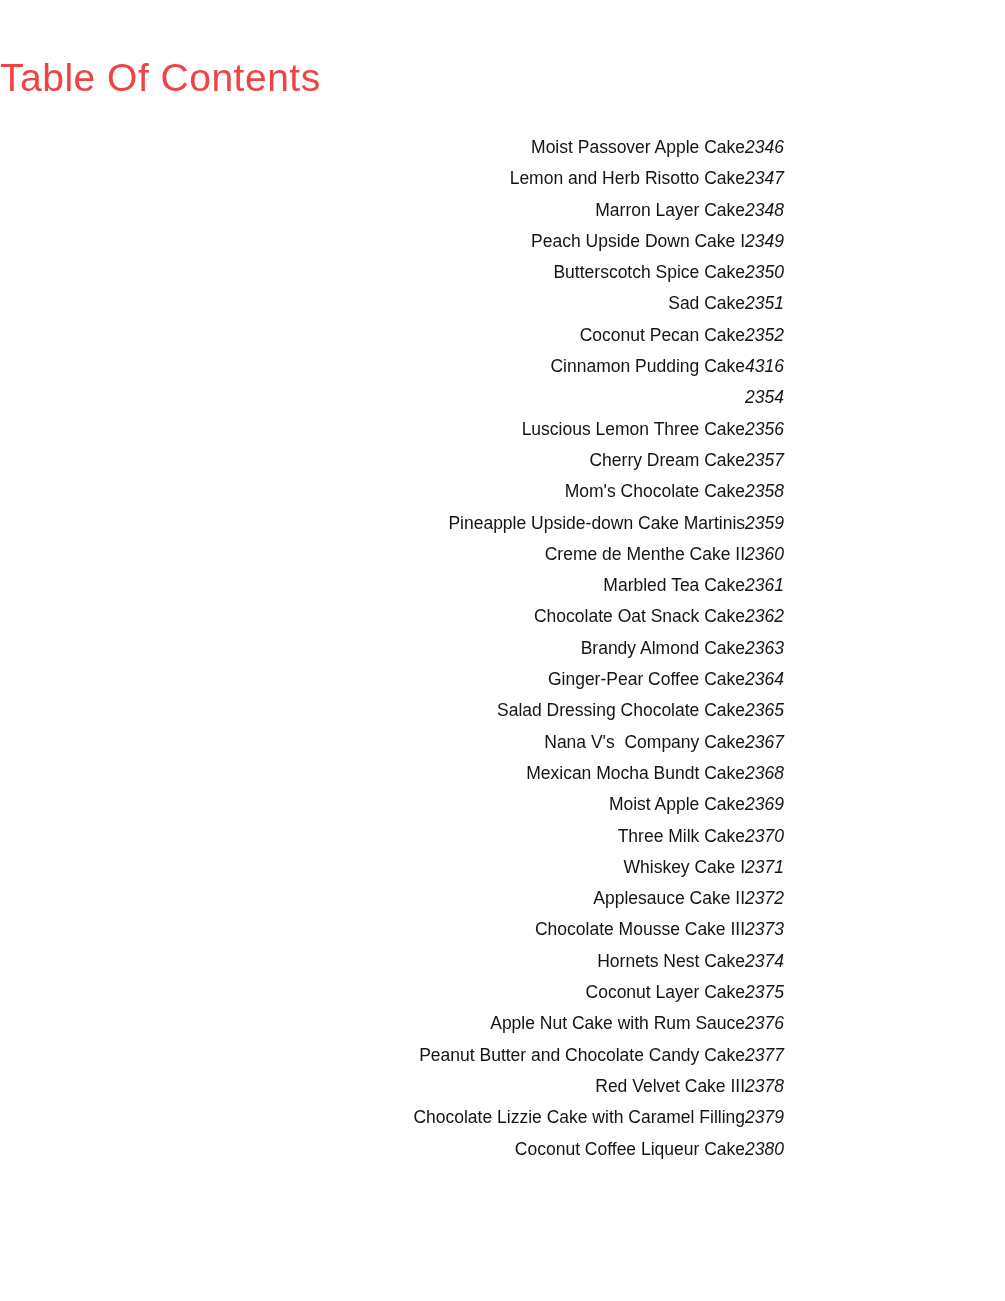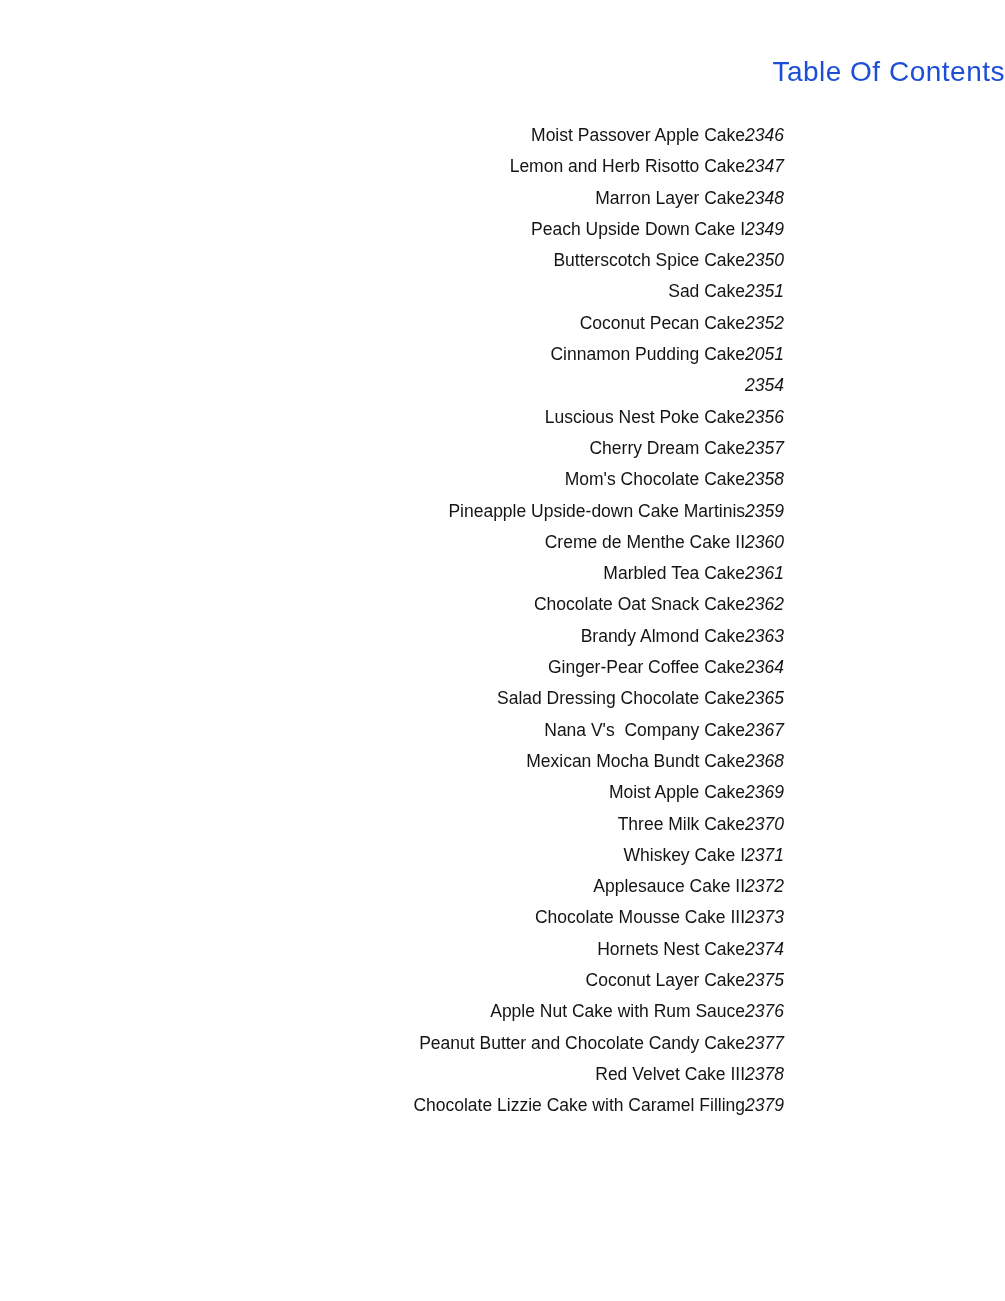--- a/index.html
+++ b/index.html
@@ -16,25 +16,25 @@
   }
   .page {
     width: 1005px;
     height: 1301px;
     background: #ffffff;
     box-sizing: border-box;
   }
   .title {
     margin: 0;
     padding-top: 56px;
-    text-align: right;
-    font-size: 28px;
+    text-align: left;
+    font-size: 39px;
     font-weight: 400;
     letter-spacing: 0.5px;
-    color: #1d4ed8;
+    color: #ef4444;
   }
   .toc {
     margin: 32px 0 0 110px;
     width: 674px;
     font-size: 17.5px;
   }
   .toc-row {
     display: flex;
     justify-content: flex-end;
     align-items: baseline;
@@ -79,27 +79,27 @@
       <div class="toc-row">
         <span class="toc-title">Sad Cake</span>
         <span class="toc-page">2351</span>
       </div>
       <div class="toc-row">
         <span class="toc-title">Coconut Pecan Cake</span>
         <span class="toc-page">2352</span>
       </div>
       <div class="toc-row">
         <span class="toc-title">Cinnamon Pudding Cake</span>
-        <span class="toc-page">2051</span>
+        <span class="toc-page">4316</span>
       </div>
       <div class="toc-row">
         <span class="toc-page">2354</span>
       </div>
       <div class="toc-row">
-        <span class="toc-title">Luscious Nest Poke Cake</span>
+        <span class="toc-title">Luscious Lemon Three Cake</span>
         <span class="toc-page">2356</span>
       </div>
       <div class="toc-row">
         <span class="toc-title">Cherry Dream Cake</span>
         <span class="toc-page">2357</span>
       </div>
       <div class="toc-row">
         <span class="toc-title">Mom's Chocolate Cake</span>
         <span class="toc-page">2358</span>
       </div>
@@ -176,14 +176,18 @@
         <span class="toc-page">2377</span>
       </div>
       <div class="toc-row">
         <span class="toc-title">Red Velvet Cake III</span>
         <span class="toc-page">2378</span>
       </div>
       <div class="toc-row">
         <span class="toc-title">Chocolate Lizzie Cake with Caramel Filling</span>
         <span class="toc-page">2379</span>
       </div>
+      <div class="toc-row">
+        <span class="toc-title">Coconut Coffee Liqueur Cake</span>
+        <span class="toc-page">2380</span>
+      </div>
     </div>
 </div>
 
 </body></html>

